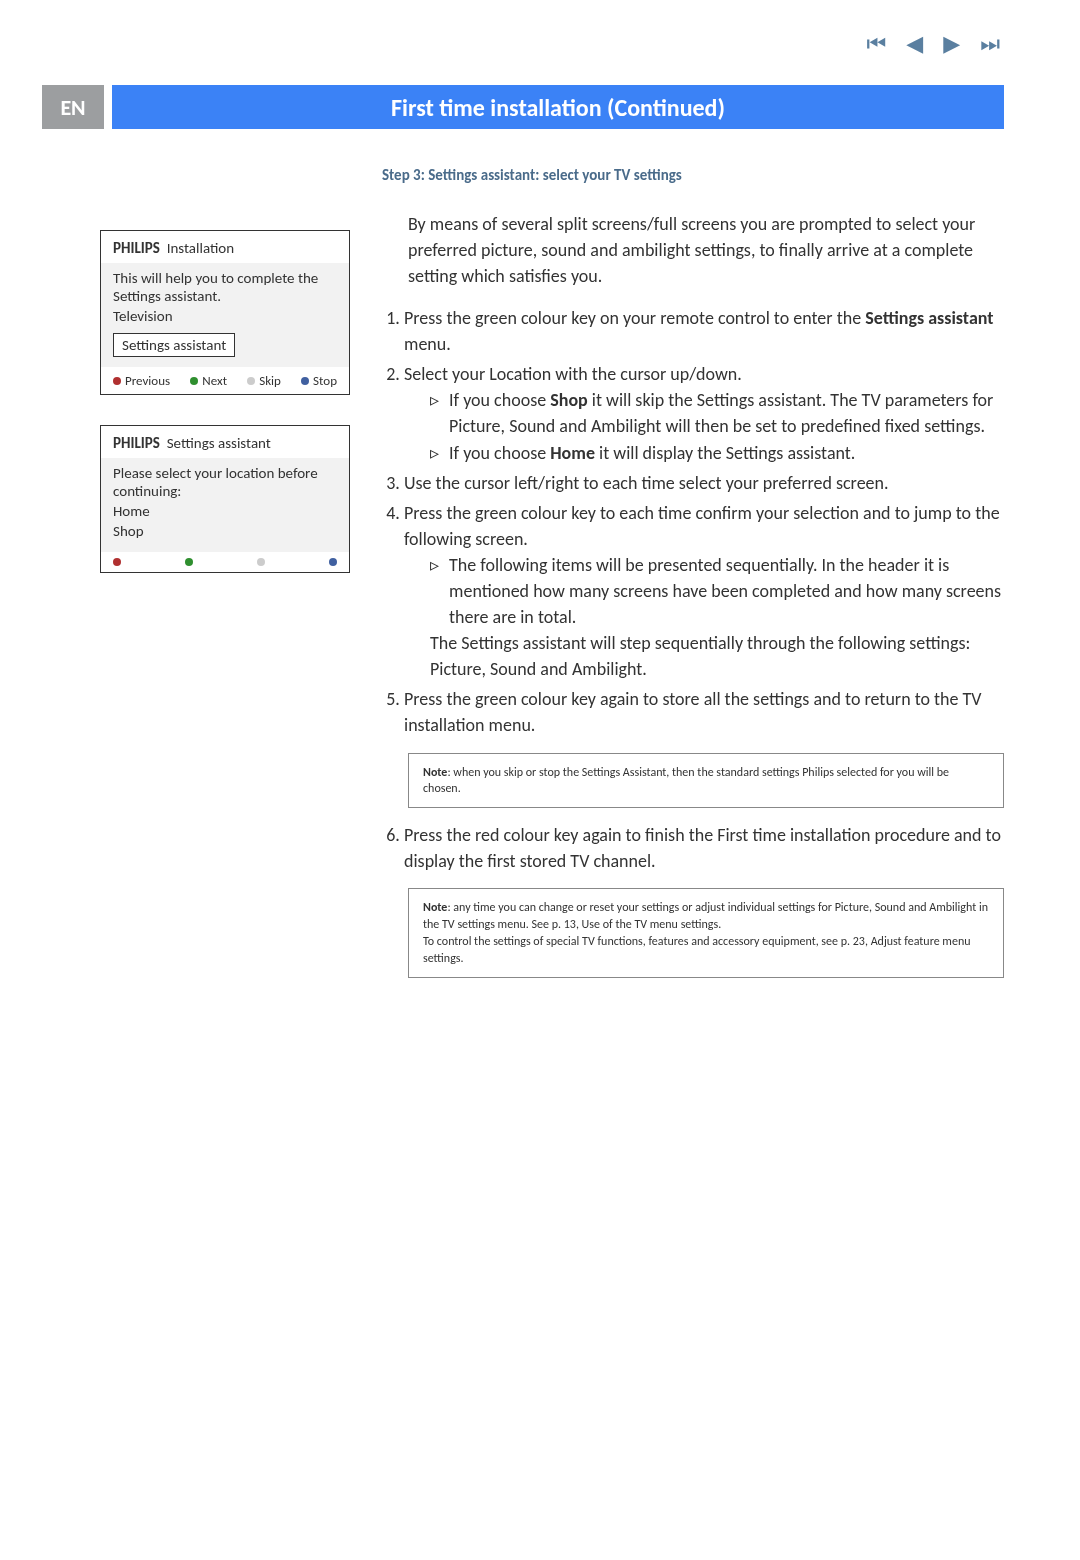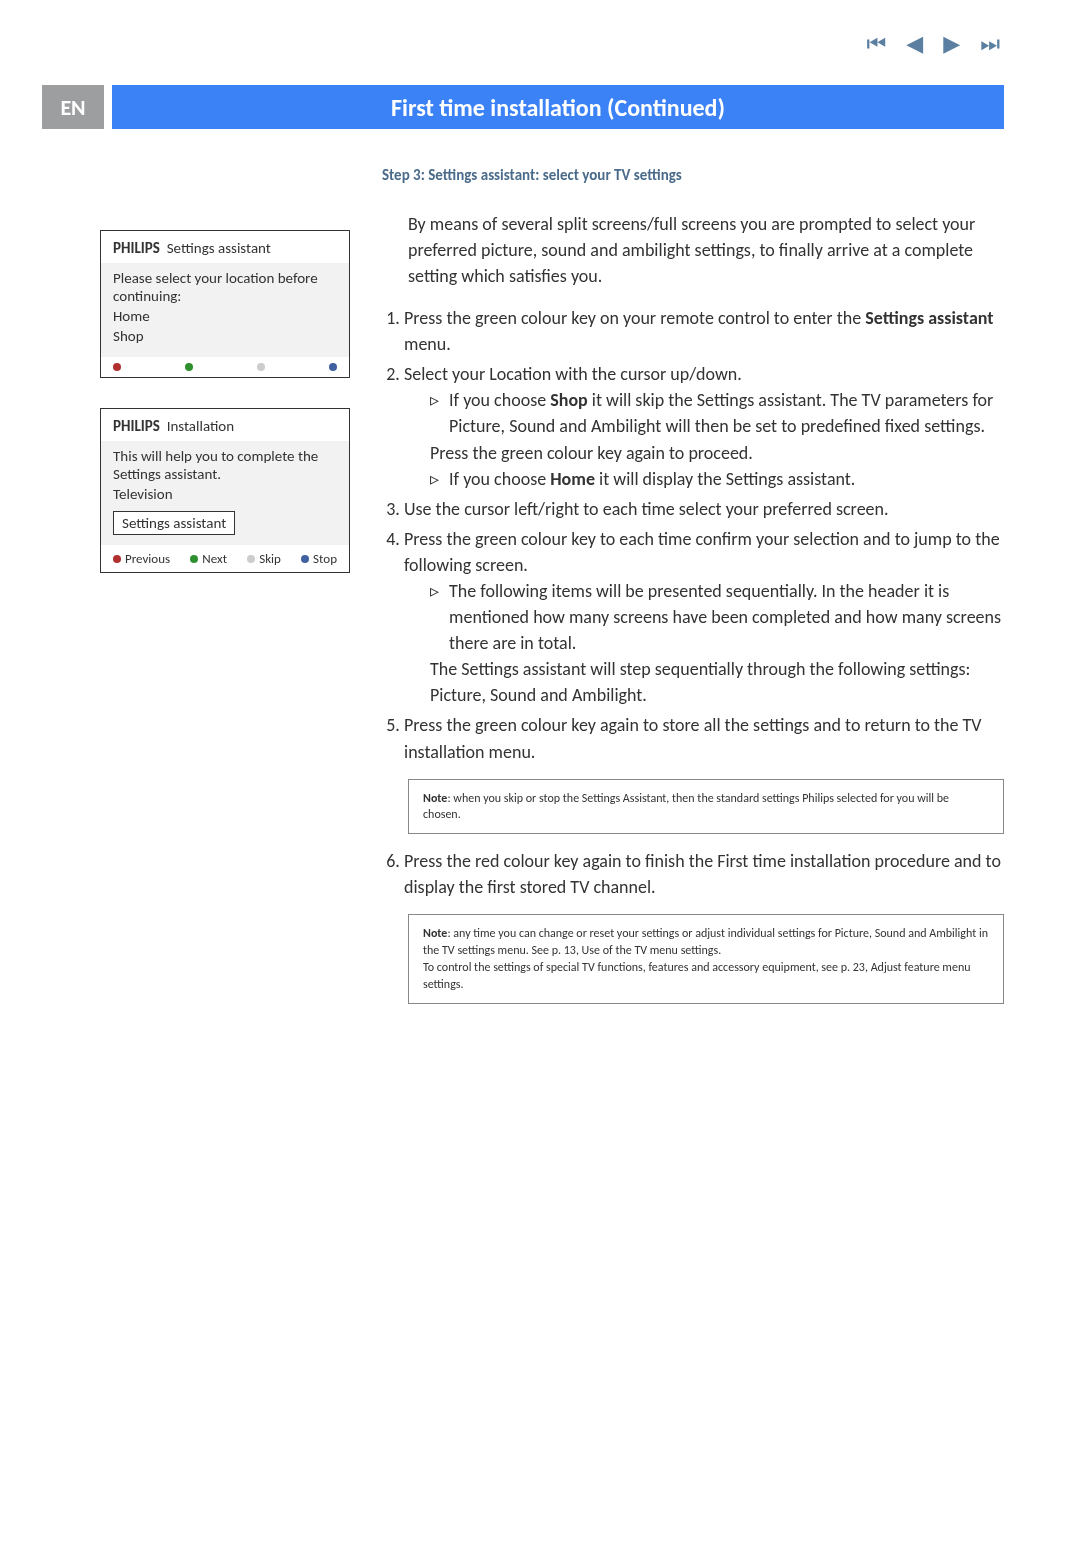--- a/index.html
+++ b/index.html
@@ -142,69 +142,69 @@
   <div class="title-strip">First time installation  (Continued)</div>
 </div>
 
 <div class="content">
   <div class="colwrap">
     <div class="left">
 
       <div class="panel">
         <div class="panel-title-row">
           <span class="brand">PHILIPS</span>
+          &nbsp;<span>Installation</span>
+        </div>
+        <div class="panel-body">
+          <div class="line">This will help you to complete the Settings assistant.</div>
+          <div class="line">Television</div>
+          <div class="sel-box">Settings assistant</div>
+        </div>
+        <div class="panel-footer">
+          <span class="fbtn">
+              <span class="dot red"></span>
+              <span>Previous</span>
+            </span>
+          <span class="fbtn">
+              <span class="dot green"></span>
+              <span>Next</span>
+            </span>
+          <span class="fbtn">
+              <span class="dot off"></span>
+              <span>Skip</span>
+            </span>
+          <span class="fbtn">
+              <span class="dot blue"></span>
+              <span>Stop</span>
+            </span>
+        </div>
+      </div>
+
+      <div class="panel">
+        <div class="panel-title-row">
+          <span class="brand">PHILIPS</span>
           &nbsp;<span>Settings assistant</span>
         </div>
         <div class="panel-body">
           <div class="line">Please select your location before continuing:</div>
           <div class="line">Home</div>
           <div class="line">Shop</div>
         </div>
         <div class="panel-footer">
           <span class="fbtn">
               <span class="dot red"></span>
             </span>
           <span class="fbtn">
               <span class="dot green"></span>
             </span>
           <span class="fbtn">
               <span class="dot off"></span>
             </span>
           <span class="fbtn">
               <span class="dot blue"></span>
-            </span>
-        </div>
-      </div>
-
-      <div class="panel">
-        <div class="panel-title-row">
-          <span class="brand">PHILIPS</span>
-          &nbsp;<span>Installation</span>
-        </div>
-        <div class="panel-body">
-          <div class="line">This will help you to complete the Settings assistant.</div>
-          <div class="line">Television</div>
-          <div class="sel-box">Settings assistant</div>
-        </div>
-        <div class="panel-footer">
-          <span class="fbtn">
-              <span class="dot red"></span>
-              <span>Previous</span>
-            </span>
-          <span class="fbtn">
-              <span class="dot green"></span>
-              <span>Next</span>
-            </span>
-          <span class="fbtn">
-              <span class="dot off"></span>
-              <span>Skip</span>
-            </span>
-          <span class="fbtn">
-              <span class="dot blue"></span>
-              <span>Stop</span>
             </span>
         </div>
       </div>
 
     </div>
 
     <div class="right">
       <div class="step-head">Step 3: Settings assistant: select your TV settings</div>
 
       <p style="margin:0 0 16px 26px;">By means of several split screens/full screens you are prompted to select your preferred picture, sound and ambilight settings, to finally arrive at a complete setting which satisfies you.</p>
@@ -213,21 +213,20 @@
         <li>
           <span>Press the green colour key on your remote control to enter the </span><b>Settings assistant</b><span> menu.</span>
         </li>
         <li>
           <span>Select your Location with the cursor up/down.</span>
           <div class="sub">
             <div class="row">
                 <span class="arrow">▹</span>
                 <span><span>If you choose </span><b>Shop</b><span> it will skip the Settings assistant. The TV parameters for Picture, Sound and Ambilight will then be set to predefined fixed settings.</span></span>
               </div>
-            <div>Press the green colour key again to proceed.</div>
             <div class="row">
                 <span class="arrow">▹</span>
                 <span><span>If you choose </span><b>Home</b><span> it will display the Settings assistant.</span></span>
               </div>
           </div>
         </li>
         <li>Use the cursor left/right to each time select your preferred screen.</li>
         <li>
           <span>Press the green colour key to each time confirm your selection and to jump to the following screen.</span>
           <div class="sub">

